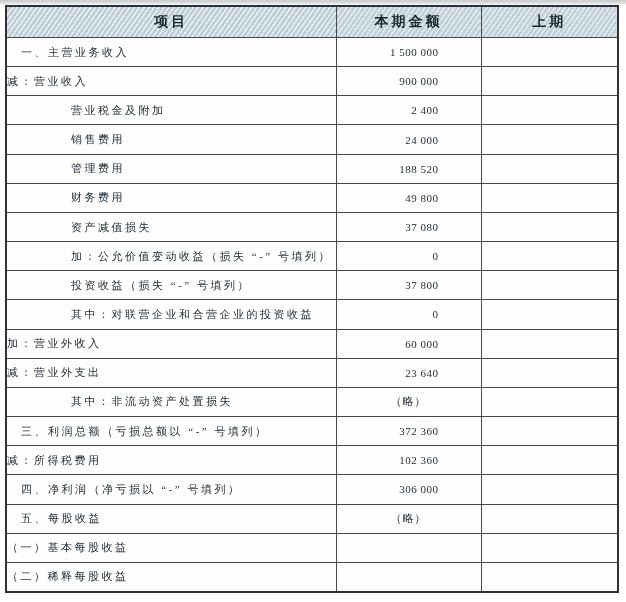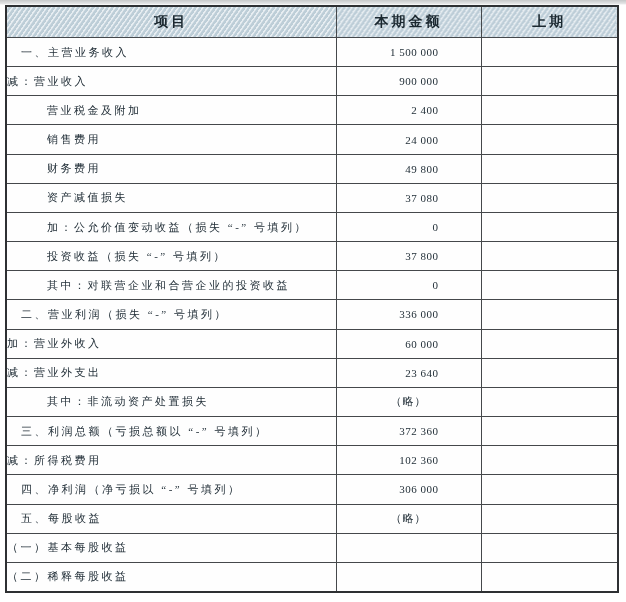--- a/index.html
+++ b/index.html
@@ -44,21 +44,21 @@
   }
   .stmt-table tbody td{
     height:27px;
     font-size:11px;
     color:#222f38;
     vertical-align:middle;
   }
   td.item-cell{letter-spacing:2.5px;}
   td.indent-0{padding-left:14px;}
   td.indent-1{}
-  td.indent-2{padding-left:40px;}
+  td.indent-2{padding-left:64px;}
   td.amount-cell{
     color:#14181b;
     letter-spacing:.5px;
   }
   td.amount-right{text-align:right;padding-right:42px;}
   td.amount-center{text-align:center;letter-spacing:1px;}
   td.prior-cell{background:#fefefe;}
 </style>
 </head>
 <body>
@@ -96,20 +96,25 @@
     <td class="amount-cell amount-right">2 400</td>
     <td class="amount-cell prior-cell"></td>
   </tr>
 
   <tr>
     <td class="item-cell indent-2">销售费用</td>
     <td class="amount-cell amount-right">24 000</td>
     <td class="amount-cell prior-cell"></td>
   </tr>
 
+  <tr>
+    <td class="item-cell indent-2">管理费用</td>
+    <td class="amount-cell amount-right">188 520</td>
+    <td class="amount-cell prior-cell"></td>
+  </tr>
 
   <tr>
     <td class="item-cell indent-2">财务费用</td>
     <td class="amount-cell amount-right">49 800</td>
     <td class="amount-cell prior-cell"></td>
   </tr>
 
   <tr>
     <td class="item-cell indent-2">资产减值损失</td>
     <td class="amount-cell amount-right">37 080</td>
@@ -127,25 +132,20 @@
     <td class="amount-cell amount-right">37 800</td>
     <td class="amount-cell prior-cell"></td>
   </tr>
 
   <tr>
     <td class="item-cell indent-2">其中：对联营企业和合营企业的投资收益</td>
     <td class="amount-cell amount-right">0</td>
     <td class="amount-cell prior-cell"></td>
   </tr>
 
-  <tr>
-    <td class="item-cell indent-0">二、营业利润（损失 “-” 号填列）</td>
-    <td class="amount-cell amount-right">336 000</td>
-    <td class="amount-cell prior-cell"></td>
-  </tr>
 
   <tr>
     <td class="item-cell indent-1">加：营业外收入</td>
     <td class="amount-cell amount-right">60 000</td>
     <td class="amount-cell prior-cell"></td>
   </tr>
 
   <tr>
     <td class="item-cell indent-1">减：营业外支出</td>
     <td class="amount-cell amount-right">23 640</td>

